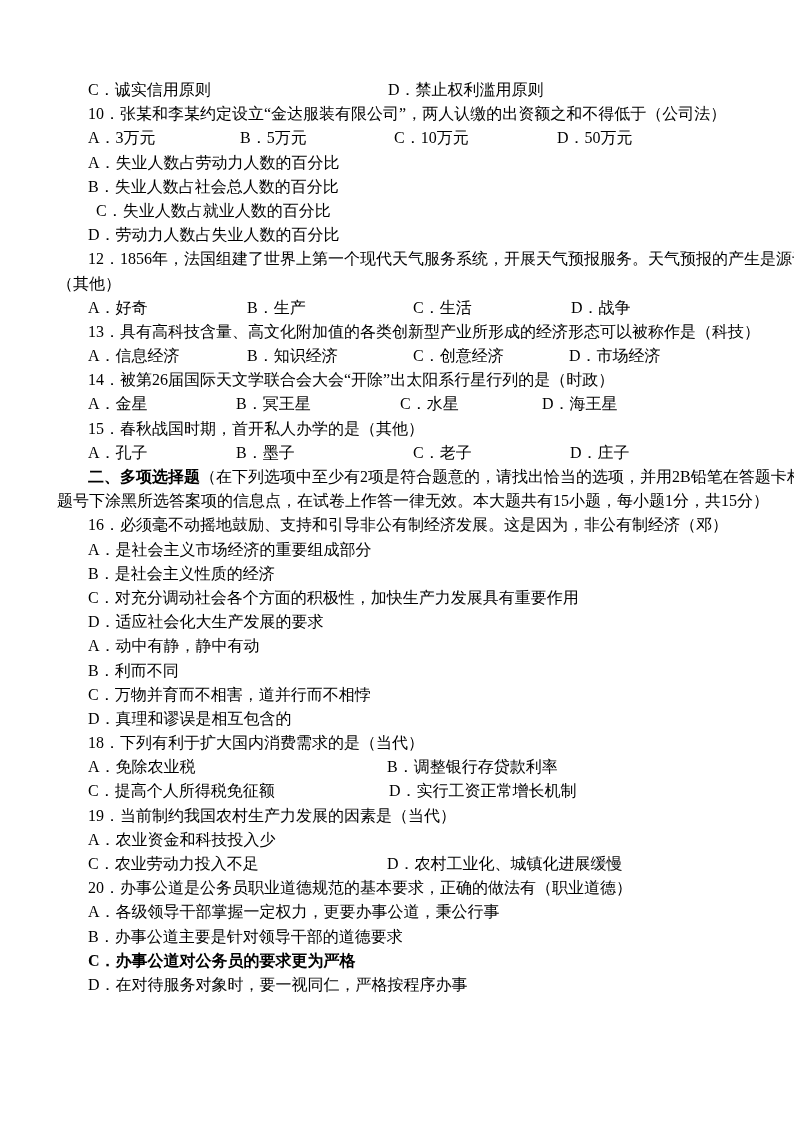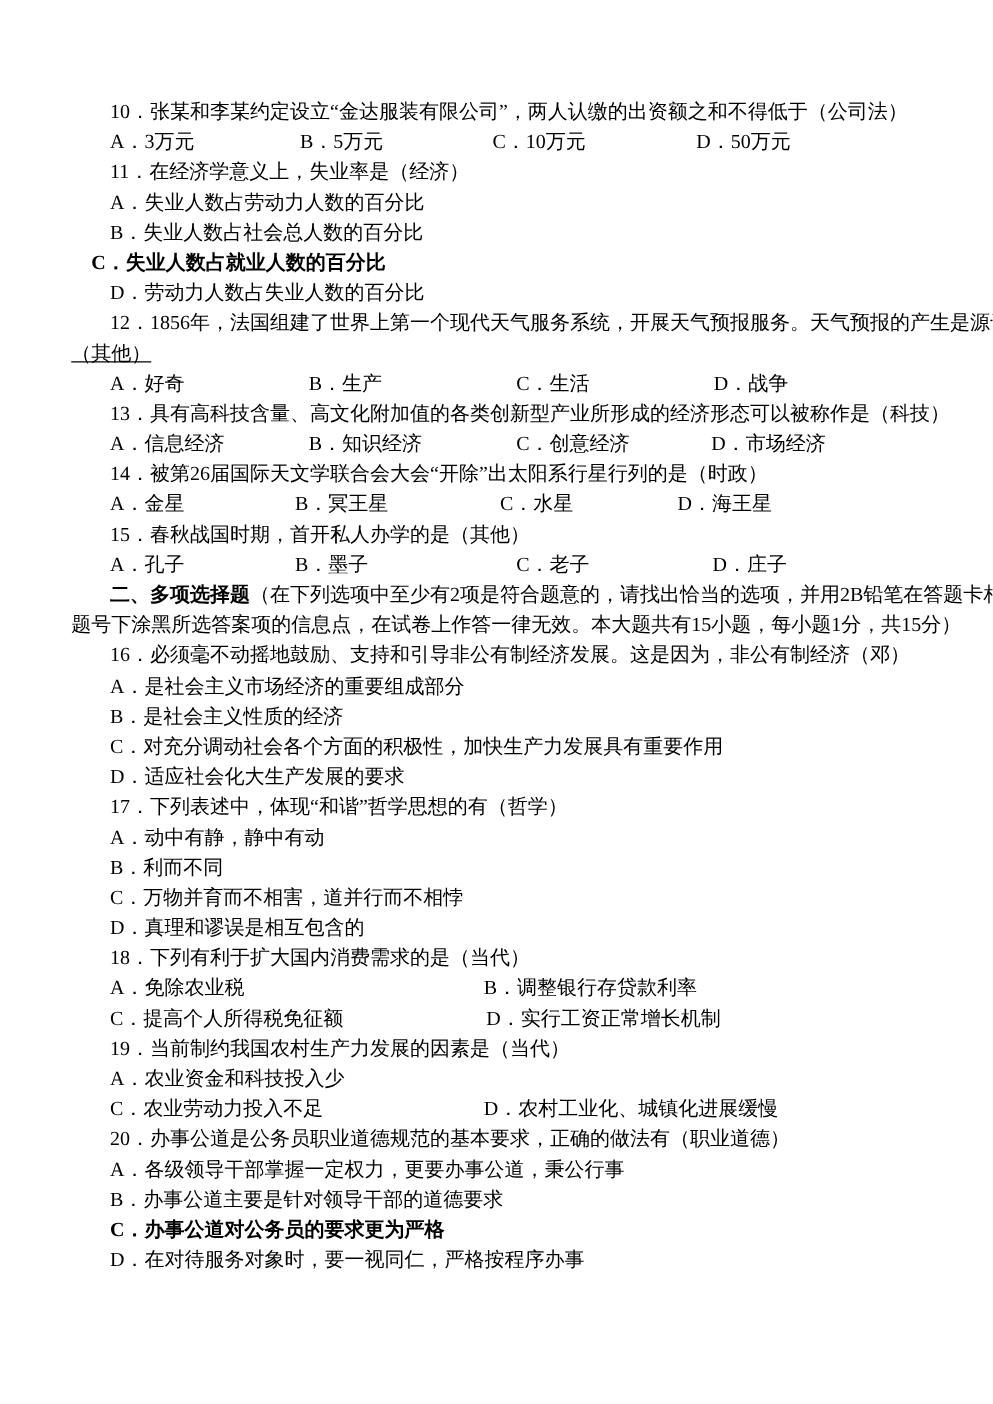--- a/index.html
+++ b/index.html
@@ -35,48 +35,49 @@
   }
   .seg.bold {
     font-weight: bold;
   }
 </style>
 </head>
 <body>
 
 <div id="doc-page">
     <div class="line">
+      <span class="seg" style="left: 88px;">C．诚实信用原则</span>
+      <span class="seg" style="left: 388px;">D．禁止权利滥用原则</span>
+    </div>
+    <div class="line">
       <span class="seg" style="left: 88px;">10．张某和李某约定设立“金达服装有限公司”，两人认缴的出资额之和不得低于（公司法）</span>
     </div>
     <div class="line">
       <span class="seg" style="left: 88px;">A．3万元</span>
       <span class="seg" style="left: 240px;">B．5万元</span>
       <span class="seg" style="left: 394px;">C．10万元</span>
       <span class="seg" style="left: 557px;">D．50万元</span>
     </div>
     <div class="line">
-      <span class="seg" style="left: 88px;">11．在经济学意义上，失业率是（经济）</span>
-    </div>
-    <div class="line">
       <span class="seg" style="left: 88px;">A．失业人数占劳动力人数的百分比</span>
     </div>
     <div class="line">
       <span class="seg" style="left: 88px;">B．失业人数占社会总人数的百分比</span>
     </div>
     <div class="line">
-      <span class="seg" style="left: 73px; font-weight: bold;">C．失业人数占就业人数的百分比</span>
+      <span class="seg" style="left: 96px;">C．失业人数占就业人数的百分比</span>
     </div>
     <div class="line">
       <span class="seg" style="left: 88px;">D．劳动力人数占失业人数的百分比</span>
     </div>
     <div class="line">
       <span class="seg" style="left: 88px;">12．1856年，法国组建了世界上第一个现代天气服务系统，开展天气预报服务。天气预报的产生是源于</span>
     </div>
     <div class="line">
-      <span class="seg" style="left: 57px; text-decoration: underline;">（其他）</span>
+      <span class="seg" style="left: 57px;">（其他）</span>
     </div>
     <div class="line">
       <span class="seg" style="left: 88px;">A．好奇</span>
       <span class="seg" style="left: 247px;">B．生产</span>
       <span class="seg" style="left: 413px;">C．生活</span>
       <span class="seg" style="left: 571px;">D．战争</span>
     </div>
     <div class="line">
       <span class="seg" style="left: 88px;">13．具有高科技含量、高文化附加值的各类创新型产业所形成的经济形态可以被称作是（科技）</span>
     </div>
@@ -120,23 +121,20 @@
     <div class="line">
       <span class="seg" style="left: 88px;">B．是社会主义性质的经济</span>
     </div>
     <div class="line">
       <span class="seg" style="left: 88px;">C．对充分调动社会各个方面的积极性，加快生产力发展具有重要作用</span>
     </div>
     <div class="line">
       <span class="seg" style="left: 88px;">D．适应社会化大生产发展的要求</span>
     </div>
     <div class="line">
-      <span class="seg" style="left: 88px;">17．下列表述中，体现“和谐”哲学思想的有（哲学）</span>
-    </div>
-    <div class="line">
       <span class="seg" style="left: 88px;">A．动中有静，静中有动</span>
     </div>
     <div class="line">
       <span class="seg" style="left: 88px;">B．利而不同</span>
     </div>
     <div class="line">
       <span class="seg" style="left: 88px;">C．万物并育而不相害，道并行而不相悖</span>
     </div>
     <div class="line">
       <span class="seg" style="left: 88px;">D．真理和谬误是相互包含的</span>

